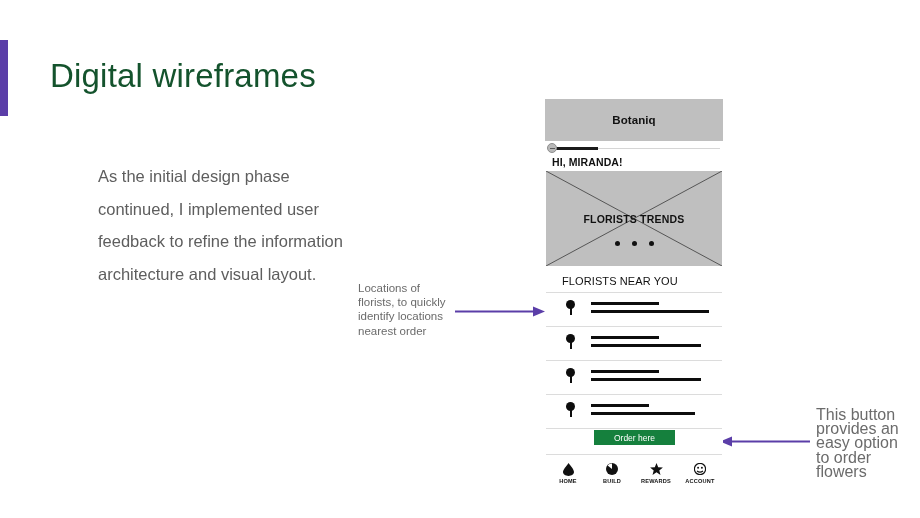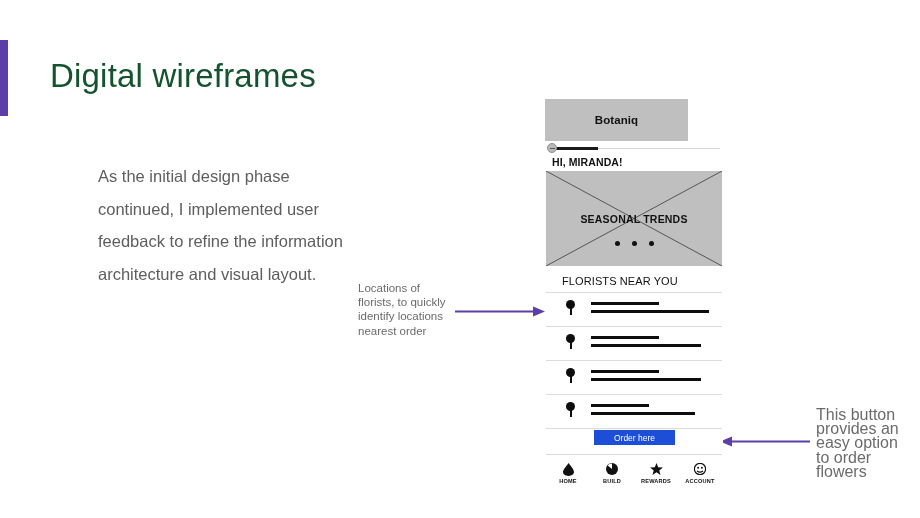--- a/index.html
+++ b/index.html
@@ -94,21 +94,21 @@
     width: 178px;
     height: 396px;
     background: #ffffff;
   }
 
   
   #app-bar {
     position: absolute;
     left: 0;
     top: 0;
-    width: 143px;
+    width: 178px;
     height: 42px;
     background: #BFBFBF;
     display: flex;
     align-items: center;
     justify-content: center;
   }
   #app-bar-title {
     font-size: 11.5px;
     font-weight: bold;
     color: #111111;
@@ -282,21 +282,21 @@
     width: 176px;
     height: 30px;
     border-bottom: 1px solid #dcdcdc;
   }
   #order-button {
     position: absolute;
     left: 48px;
     top: 6px;
     width: 81px;
     height: 15px;
-    background: #1d4ed8;
+    background: #15803d;
     color: #ffffff;
     font-size: 8.5px;
     display: flex;
     align-items: center;
     justify-content: center;
     border: none;
     padding: 0;
     font-family: "Liberation Sans", sans-serif;
   }
 
@@ -365,21 +365,21 @@
     <div id="slider-handle"></div>
   </div>
 
   <div id="greeting">HI, MIRANDA!</div>
 
   <div id="hero">
     <svg width="176" height="95" viewBox="0 0 176 95">
       <line x1="0" y1="0" x2="176" y2="95" stroke="#4a4a4a" stroke-width="0.9"></line>
       <line x1="176" y1="0" x2="0" y2="95" stroke="#4a4a4a" stroke-width="0.9"></line>
     </svg>
-    <div id="hero-label">SEASONAL TRENDS</div>
+    <div id="hero-label">FLORISTS TRENDS</div>
     <div id="hero-dots">
       <span></span>
       <span></span>
       <span></span>
     </div>
   </div>
 
   <div id="florists-header">FLORISTS NEAR YOU</div>
 
   <div id="florist-list">

